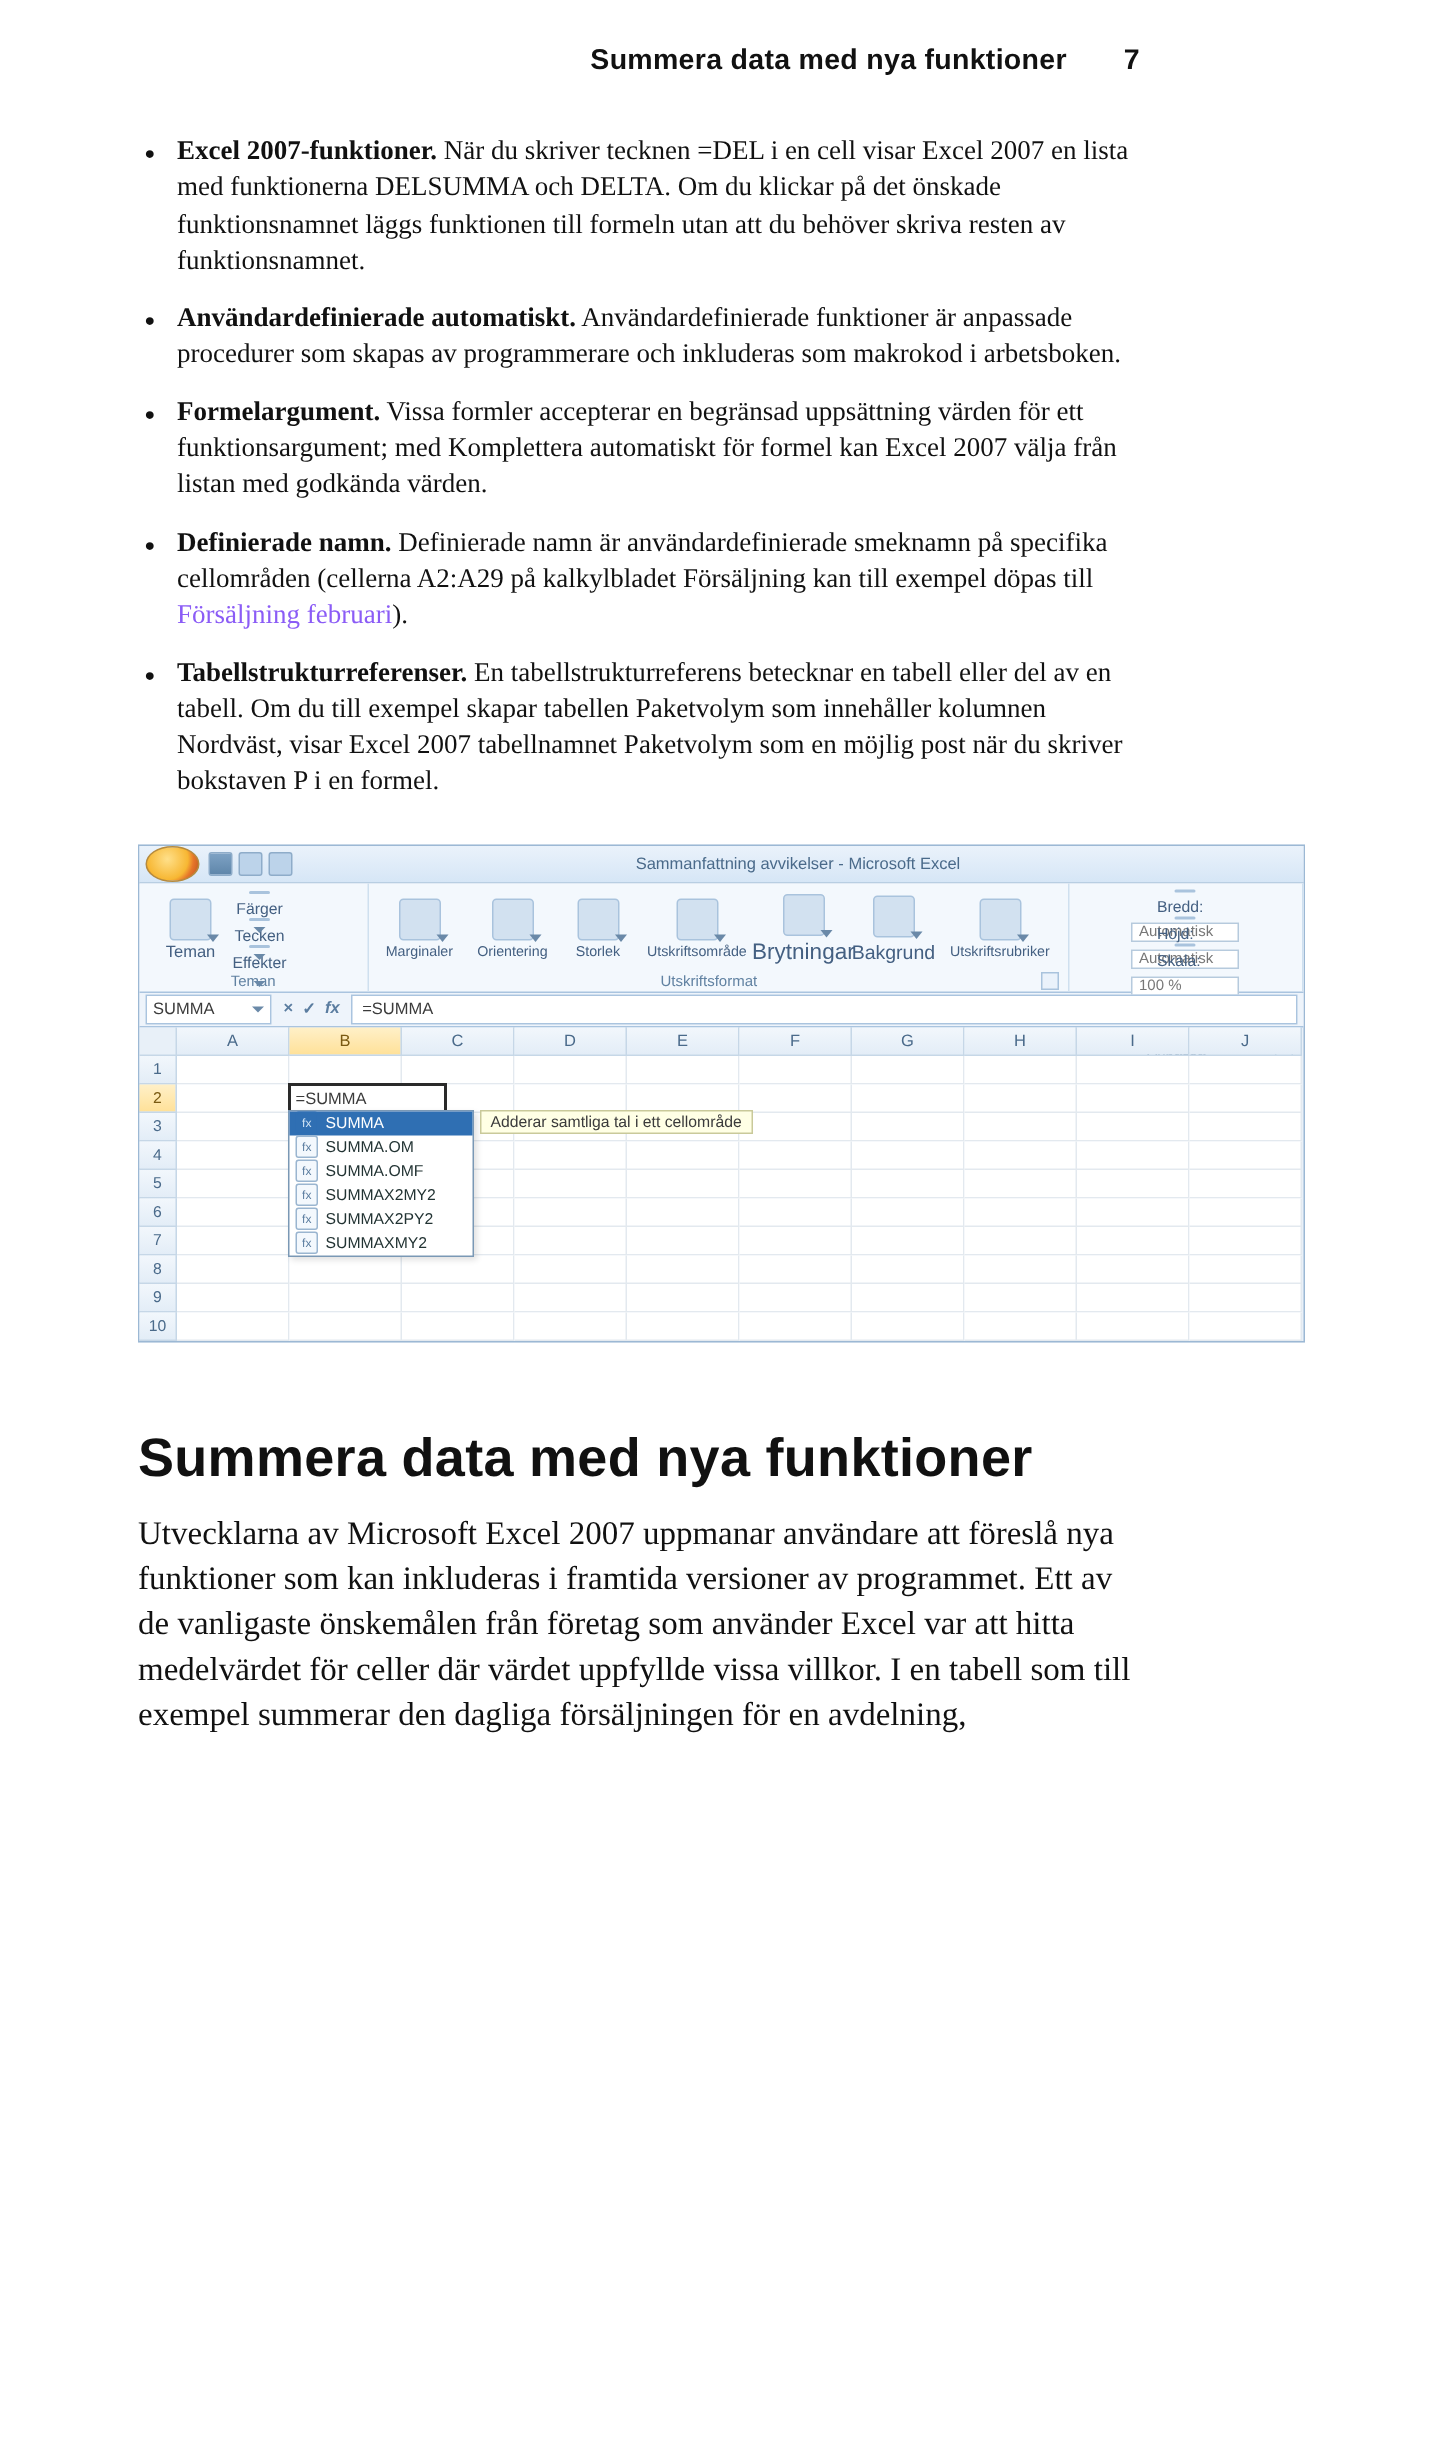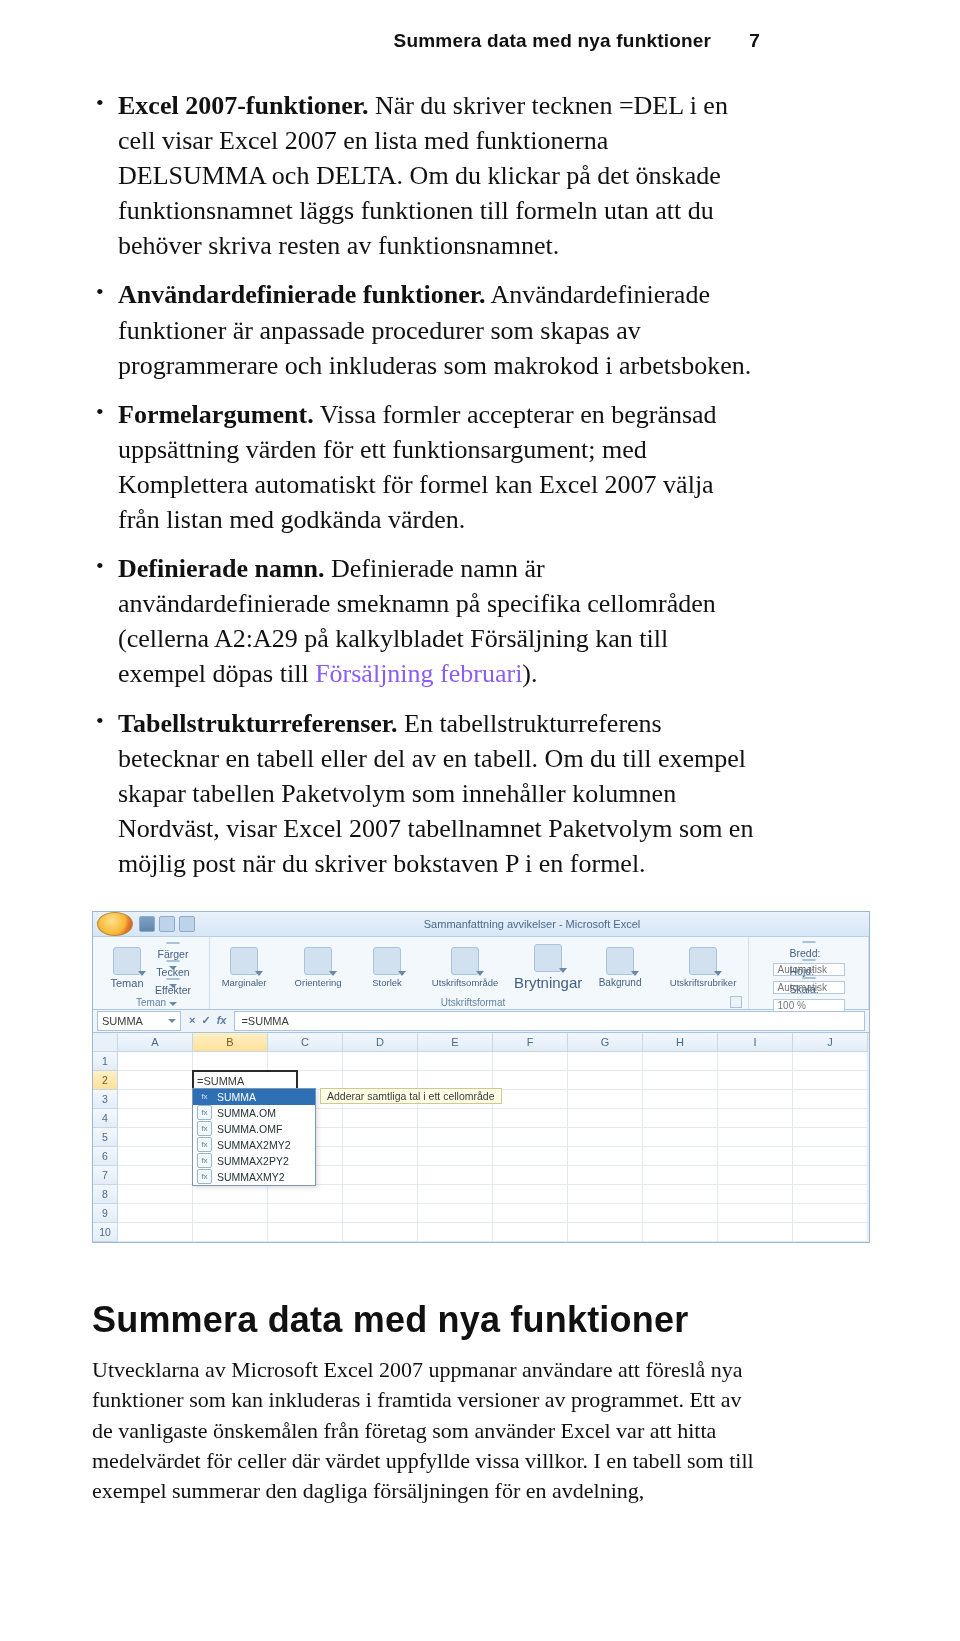--- a/index.html
+++ b/index.html
@@ -29,21 +29,21 @@
   .running-head .pnum { margin-left: 6px; }
   ul.bullets {
     margin: 0 0 20px 0;
     padding: 0;
     list-style: none;
   }
   ul.bullets > li {
     position: relative;
     padding-left: 26px;
     margin-bottom: 14px;
-    font-size: 26px;
+    font-size: 18px;
     line-height: 1.35;
   }
   ul.bullets > li::before {
     content: "•";
     position: absolute;
     left: 4px;
     top: 0;
     font-size: 22px;
     line-height: 1.35;
   }
@@ -238,21 +238,21 @@
   <div class="running-head">
     <span>Summera data med nya funktioner</span>
     <span class="pnum">7</span>
   </div>
 
   <ul class="bullets">
     <li>
       <span class="lead">Excel 2007-funktioner.</span><span> När du skriver tecknen =DEL i en cell visar Excel 2007 en lista med funktionerna DELSUMMA och DELTA. Om du klickar på det önskade funktionsnamnet läggs funktionen till formeln utan att du behöver skriva resten av funktionsnamnet.</span>
     </li>
     <li>
-      <span class="lead">Användardefinierade funktioner.</span><span> Användardefinierade funktioner är anpassade procedurer som skapas av programmerare och inkluderas som makrokod i arbetsboken.</span>
+      <span class="lead">Användardefinierade automatiskt.</span><span> Användardefinierade funktioner är anpassade procedurer som skapas av programmerare och inkluderas som makrokod i arbetsboken.</span>
     </li>
     <li>
       <span class="lead">Formelargument.</span><span> Vissa formler accepterar en begränsad uppsättning värden för ett funktionsargument; med Komplettera automatiskt för formel kan Excel 2007 välja från listan med godkända värden.</span>
     </li>
     <li>
       <span class="lead">Definierade namn.</span><span> Definierade namn är användardefinierade smeknamn på specifika cellområden (cellerna A2:A29 på kalkylbladet Försäljning kan till exempel döpas till </span><span class="ghost">Försäljning februari</span><span>).</span>
     </li>
     <li>
       <span class="lead">Tabellstrukturreferenser.</span><span> En tabellstrukturreferens betecknar en tabell eller del av en tabell. Om du till exempel skapar tabellen Paketvolym som innehåller kolumnen Nordväst, visar Excel 2007 tabellnamnet Paketvolym som en möjlig post när du skriver bokstaven P i en formel.</span>
     </li>
@@ -296,21 +296,21 @@
                 <div class="dd"></div>
               </div>
           </div>
         </div>
         <div style="display:flex;align-items:center;">
           <div class="glabel" style="flex:1">Teman</div>
         </div>
       </div>
 
       <div class="rgroup" style="flex:1;">
-        <div class="rg-row" style="gap:18px;">
+        <div class="rg-row" style="gap:6px;">
           <div class="bigbtn">
               <div class="bicon"></div>
               <span style="font-size:9.5px;">Marginaler</span>
             </div>
           <div class="bigbtn">
               <div class="bicon"></div>
               <span style="font-size:9.5px;">Orientering</span>
             </div>
           <div class="bigbtn" style="width:44px;">
               <div class="bicon"></div>
@@ -319,21 +319,21 @@
           <div class="bigbtn" style="width:72px;">
               <div class="bicon"></div>
               <span style="font-size:9.5px;">Utskriftsområde</span>
             </div>
           <div class="bigbtn">
               <div class="bicon"></div>
               <span style="font-size:15px;">Brytningar</span>
             </div>
           <div class="bigbtn" style="width:50px;">
               <div class="bicon"></div>
-              <span style="font-size:10px;">Bakgrund</span>
+              <span style="font-size:13px;">Bakgrund</span>
             </div>
           <div class="bigbtn" style="width:76px;">
               <div class="bicon"></div>
               <span style="font-size:9.5px;">Utskriftsrubriker</span>
             </div>
         </div>
         <div style="display:flex;align-items:center;">
           <div class="glabel" style="flex:1">Utskriftsformat</div>
           <div class="glauncher"></div>
         </div>

